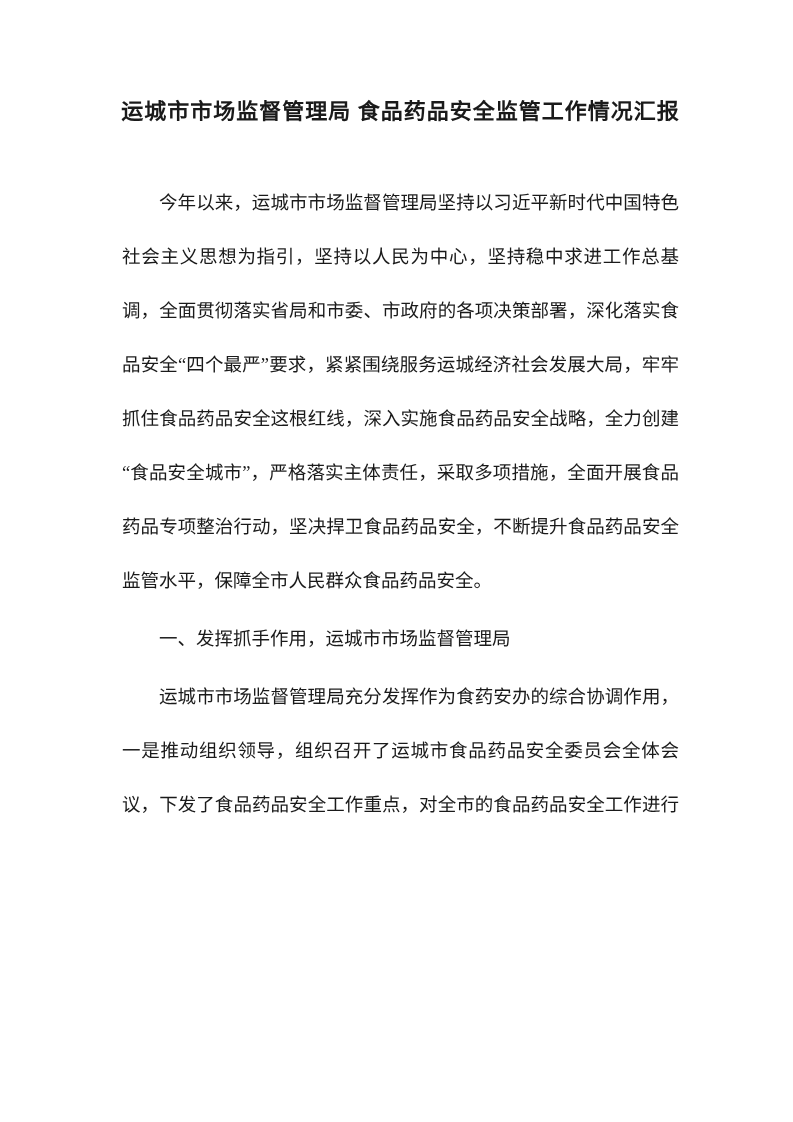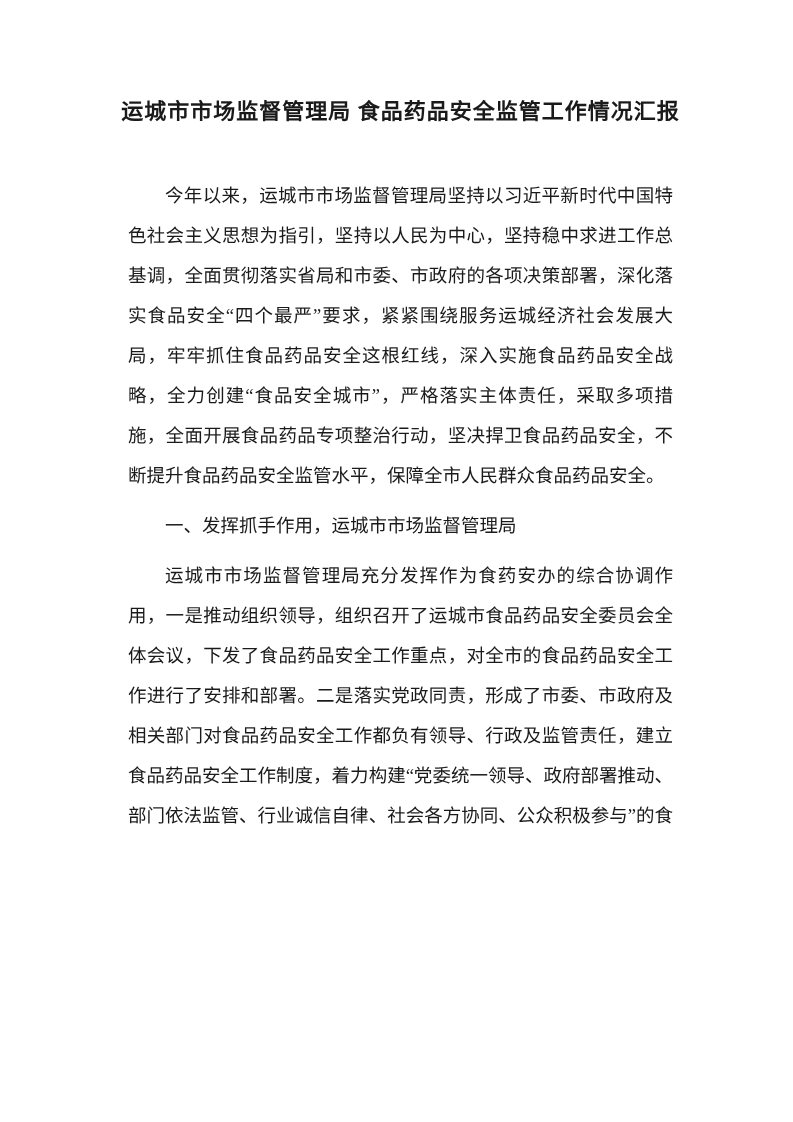--- a/index.html
+++ b/index.html
@@ -22,24 +22,24 @@
   .doc-title {
     font-size: 22px;
     line-height: 32px;
     font-weight: bold;
     text-align: center;
     margin: 0 0 48px 0;
     letter-spacing: 1px;
   }
   .para {
     font-size: 18.5px;
-    line-height: 40px;
+    line-height: 54px;
     text-align: justify;
     text-indent: 2em;
-    margin: 10px;
+    margin: 4px;
     word-break: break-all;
   }
   .para + .para {
     margin-top: 0;
   }
 </style>
 </head>
 <body>
 
 <div class="page">

